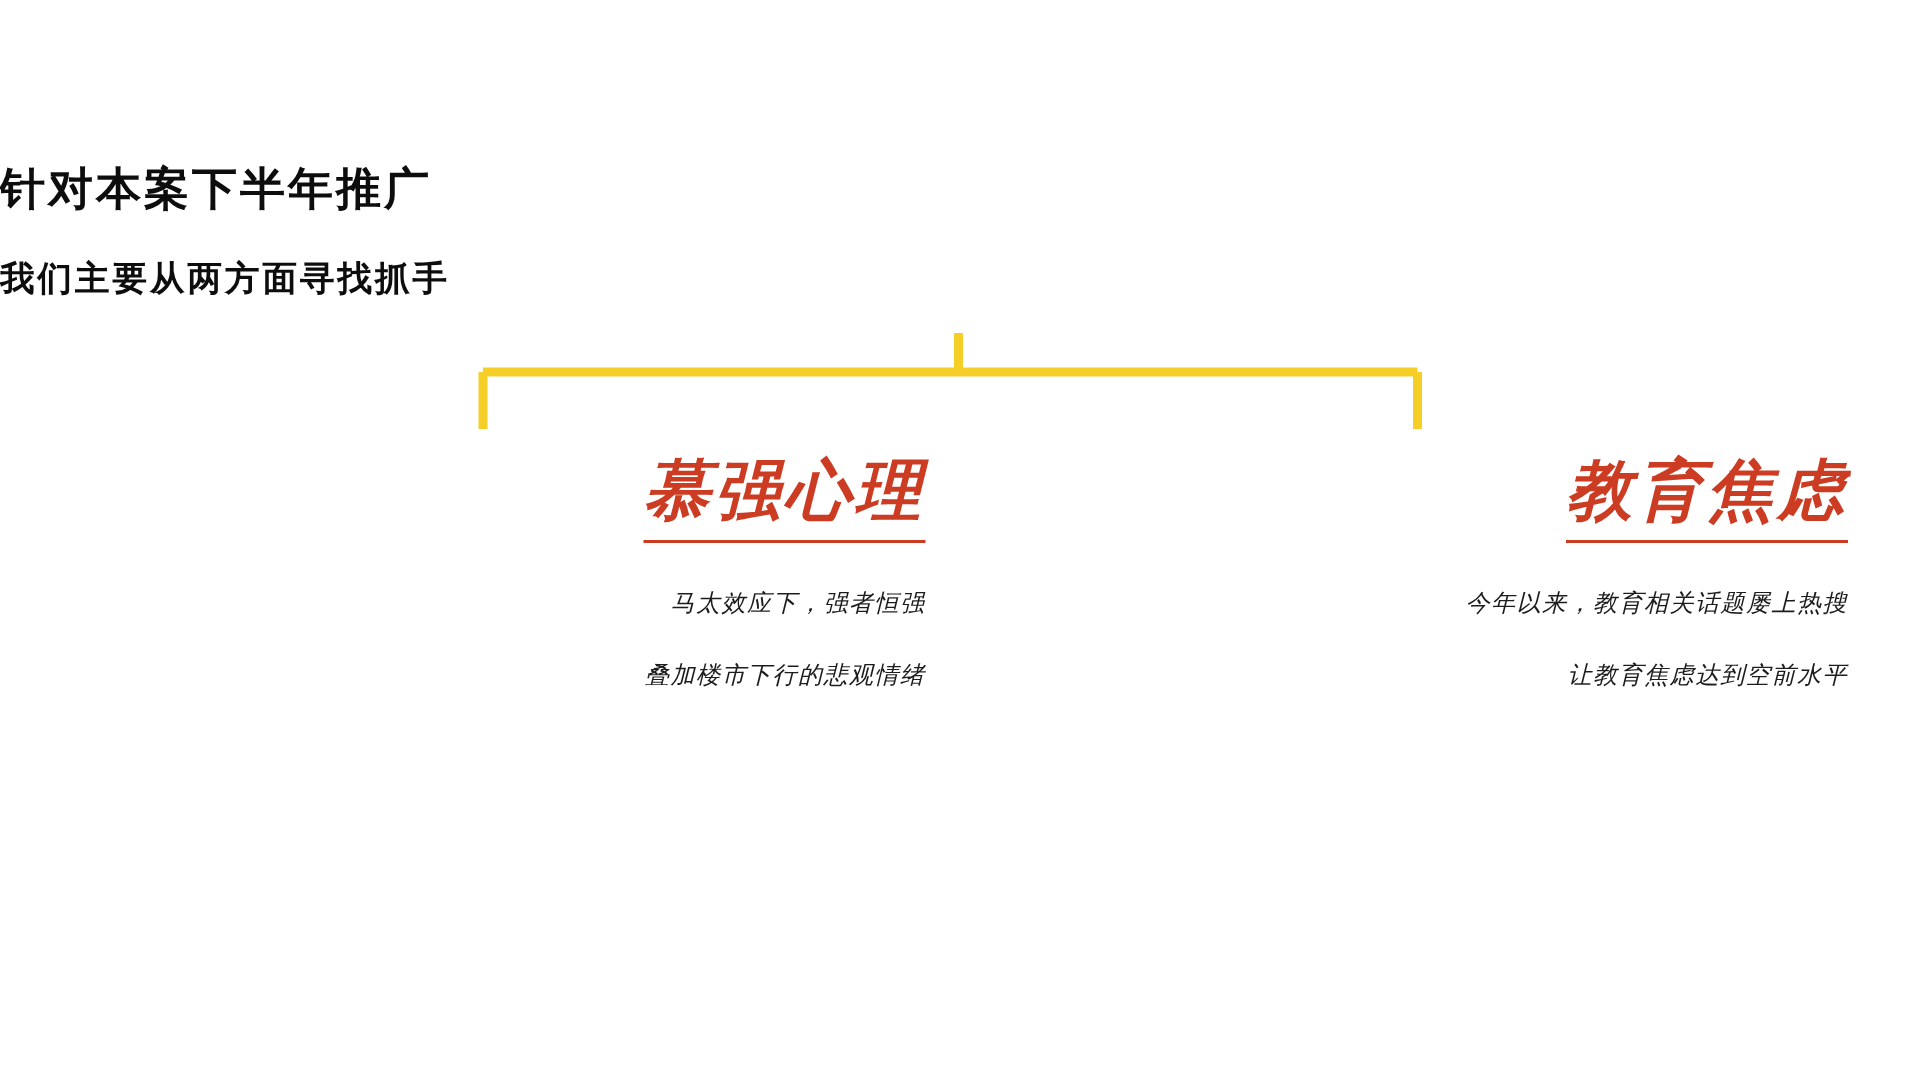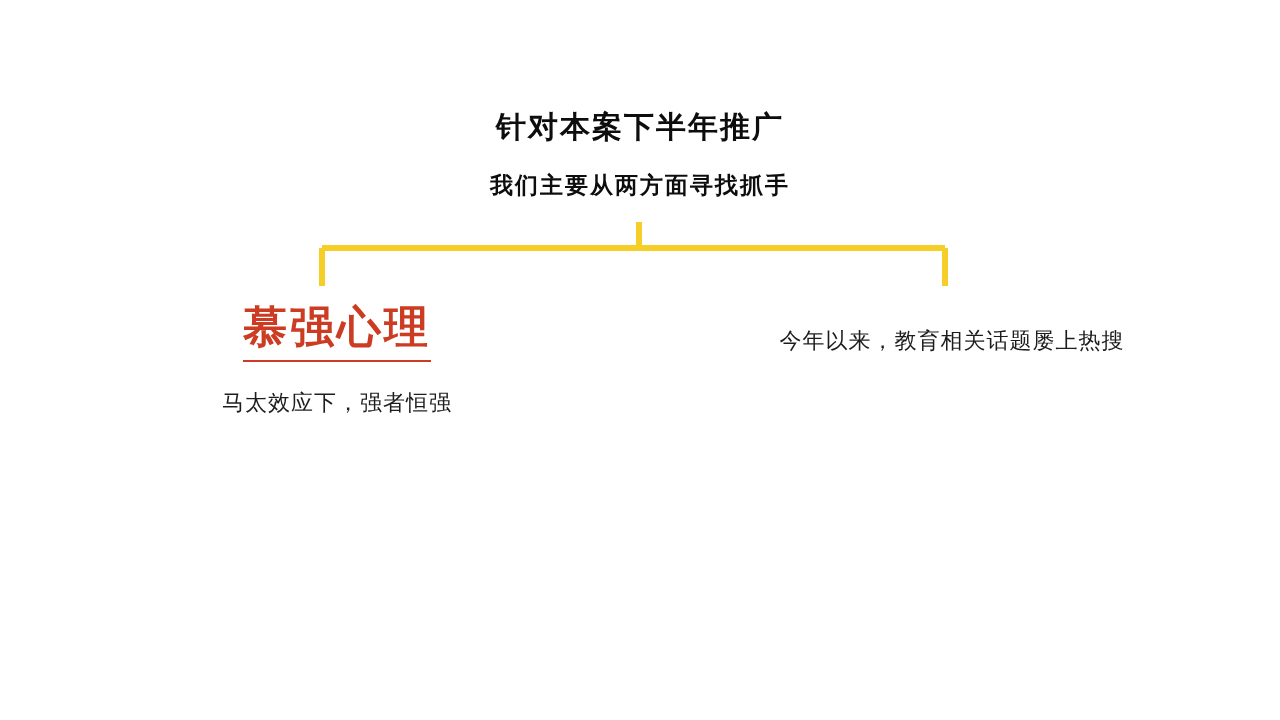--- a/index.html
+++ b/index.html
@@ -21,21 +21,21 @@
     height: 720px;
     background: #ffffff;
   }
 
   
   .title-block {
     position: absolute;
     left: 0;
     top: 104px;
     width: 1280px;
-    text-align: center;
+    text-align: left;
   }
   .title-line-1 {
     display: block;
     font-size: 30px;
     line-height: 46px;
     font-weight: 700;
     color: #0d0d0d;
     letter-spacing: 2px;
     white-space: nowrap;
   }
@@ -58,21 +58,22 @@
     width: 1280px;
     height: 720px;
     pointer-events: none;
   }
 
   
   .branch {
     position: absolute;
     top: 300px;
     width: 560px;
-    text-align: center;
+    text-align: right;
+    font-style: italic;
   }
   .branch-left  { left: 57px; }
   .branch-right { left: 672px; }
 
   .branch-heading {
     display: inline-block;
     font-size: 44px;
     line-height: 56px;
     font-weight: 700;
     color: #cc3c22;
@@ -80,21 +81,21 @@
     white-space: nowrap;
     padding-bottom: 4px;
     border-bottom: 2.5px solid #cc3c22;
   }
 
   .branch-body {
     margin-top: 26px;
   }
   .branch-body p {
     margin: 0 0 18px 0;
-    font-size: 22px;
+    font-size: 16px;
     line-height: 30px;
     color: #1c1c1c;
     letter-spacing: 1px;
     white-space: nowrap;
   }
   .branch-body p:last-child {
     margin-bottom: 0;
   }
 </style>
 </head>
@@ -113,22 +114,25 @@
         <path d="M 322 248 L 945 248" stroke="#F5CE28" stroke-width="6"></path>
         <path d="M 322 248 L 322 286" stroke="#F5CE28" stroke-width="6"></path>
         <path d="M 945 248 L 945 286" stroke="#F5CE28" stroke-width="6"></path>
       </g>
   </svg>
 
   <div class="branch branch-left">
     <div class="branch-heading" style="color: rgb(204, 60, 34); border-bottom-color: rgb(204, 60, 34);">慕强心理</div>
     <div class="branch-body">
       <p style="color: rgb(28, 28, 28);">马太效应下，强者恒强</p>
+      <p style="color: rgb(28, 28, 28);">叠加楼市下行的悲观情绪</p>
     </div>
   </div>
 
   <div class="branch branch-right">
+    <div class="branch-heading" style="color: rgb(204, 60, 34); border-bottom-color: rgb(204, 60, 34);">教育焦虑</div>
     <div class="branch-body">
       <p style="color: rgb(28, 28, 28);">今年以来，教育相关话题屡上热搜</p>
+      <p style="color: rgb(28, 28, 28);">让教育焦虑达到空前水平</p>
     </div>
   </div>
 
 </div>
 
 </body></html>

